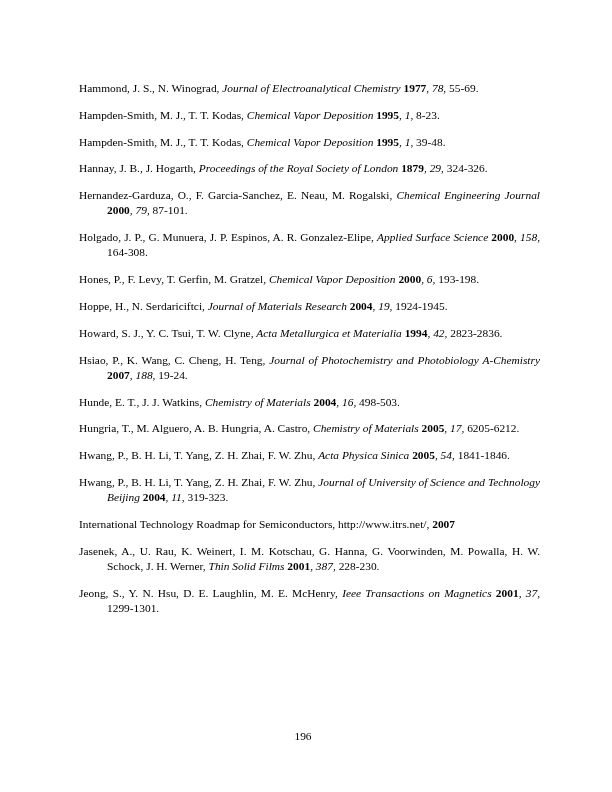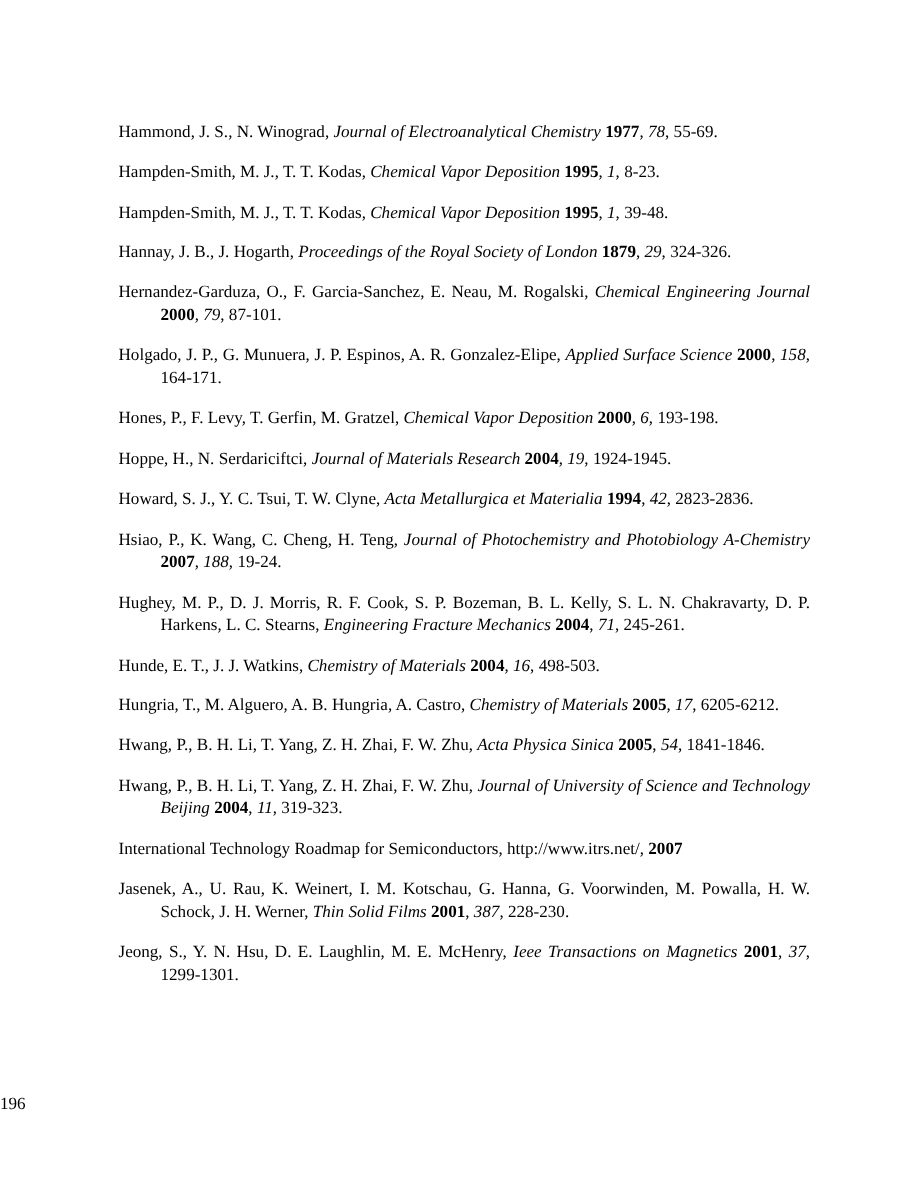--- a/index.html
+++ b/index.html
@@ -3,50 +3,49 @@
 <meta charset="utf-8">
 <style>
   html, body { margin: 0; padding: 0; background: #ffffff; }
   body { width: 612px; height: 792px; position: relative; overflow: hidden;
          font-family: "Liberation Serif", "DejaVu Serif", serif; color: #000; }
   .page { position: absolute; left: 79px; top: 81px; width: 461px; }
   .ref { font-size: 11.4px; line-height: 15.2px; margin: 0 0 11.6px 0;
          padding-left: 28px; text-indent: -28px; text-align: justify; }
   .ref i { }
   .ref b { font-weight: bold; margin-top: 44px; }
-  .pagenum { position: absolute; top: 730px; left: 0; width: 606px; text-align: left;
+  .pagenum { position: absolute; top: 730px; left: 0; width: 606px; text-align: center;
              font-size: 11.4px; }
 </style>
 </head>
 <body>
 
 <div class="page">
 
   <p class="ref"><span>Hammond, J. S., N. Winograd, </span><i>Journal of Electroanalytical Chemistry</i> <b>1977</b>, <i>78</i>, <span>55-69.</span></p>
 
   <p class="ref"><span>Hampden-Smith, M. J., T. T. Kodas, </span><i>Chemical Vapor Deposition</i> <b>1995</b>, <i>1</i>, <span>8-23.</span></p>
 
   <p class="ref"><span>Hampden-Smith, M. J., T. T. Kodas, </span><i>Chemical Vapor Deposition</i> <b>1995</b>, <i>1</i>, <span>39-48.</span></p>
 
   <p class="ref"><span>Hannay, J. B., J. Hogarth, </span><i>Proceedings of the Royal Society of London</i> <b>1879</b>, <i>29</i>, <span>324-326.</span></p>
 
   <p class="ref"><span>Hernandez-Garduza, O., F. Garcia-Sanchez, E. Neau, M. Rogalski, </span><i>Chemical Engineering Journal</i> <b>2000</b>, <i>79</i>, <span>87-101.</span></p>
 
-  <p class="ref"><span>Holgado, J. P., G. Munuera, J. P. Espinos, A. R. Gonzalez-Elipe, </span><i>Applied Surface Science</i> <b>2000</b>, <i>158</i>, <span>164-171.</span></p>
+  <p class="ref"><span>Holgado, J. P., G. Munuera, J. P. Espinos, A. R. Gonzalez-Elipe, </span><i>Applied Surface Science</i> <b>2000</b>, <i>158</i>, <span>164-308.</span></p>
 
   <p class="ref"><span>Hones, P., F. Levy, T. Gerfin, M. Gratzel, </span><i>Chemical Vapor Deposition</i> <b>2000</b>, <i>6</i>, <span>193-198.</span></p>
 
   <p class="ref"><span>Hoppe, H., N. Serdariciftci, </span><i>Journal of Materials Research</i> <b>2004</b>, <i>19</i>, <span>1924-1945.</span></p>
 
   <p class="ref"><span>Howard, S. J., Y. C. Tsui, T. W. Clyne, </span><i>Acta Metallurgica et Materialia</i> <b>1994</b>, <i>42</i>, <span>2823-2836.</span></p>
 
   <p class="ref"><span>Hsiao, P., K. Wang, C. Cheng, H. Teng, </span><i>Journal of Photochemistry and Photobiology A-Chemistry</i> <b>2007</b>, <i>188</i>, <span>19-24.</span></p>
 
 
-  <p class="ref"><span>Hughey, M. P., D. J. Morris, R. F. Cook, S. P. Bozeman, B. L. Kelly, S. L. N. Chakravarty, D. P. Harkens, L. C. Stearns, </span><i>Engineering Fracture Mechanics</i> <b>2004</b>, <i>71</i>, <span>245-261.</span></p>
 
   <p class="ref"><span>Hunde, E. T., J. J. Watkins, </span><i>Chemistry of Materials</i> <b>2004</b>, <i>16</i>, <span>498-503.</span></p>
 
   <p class="ref"><span>Hungria, T., M. Alguero, A. B. Hungria, A. Castro, </span><i>Chemistry of Materials</i> <b>2005</b>, <i>17</i>, <span>6205-6212.</span></p>
 
   <p class="ref"><span>Hwang, P., B. H. Li, T. Yang, Z. H. Zhai, F. W. Zhu, </span><i>Acta Physica Sinica</i> <b>2005</b>, <i>54</i>, <span>1841-1846.</span></p>
 
   <p class="ref"><span>Hwang, P., B. H. Li, T. Yang, Z. H. Zhai, F. W. Zhu, </span><i>Journal of University of Science and Technology Beijing</i> <b>2004</b>, <i>11</i>, <span>319-323.</span></p>
 
   <p class="ref"><span>International Technology Roadmap for Semiconductors, http://www.itrs.net/, </span><b>2007</b></p>

